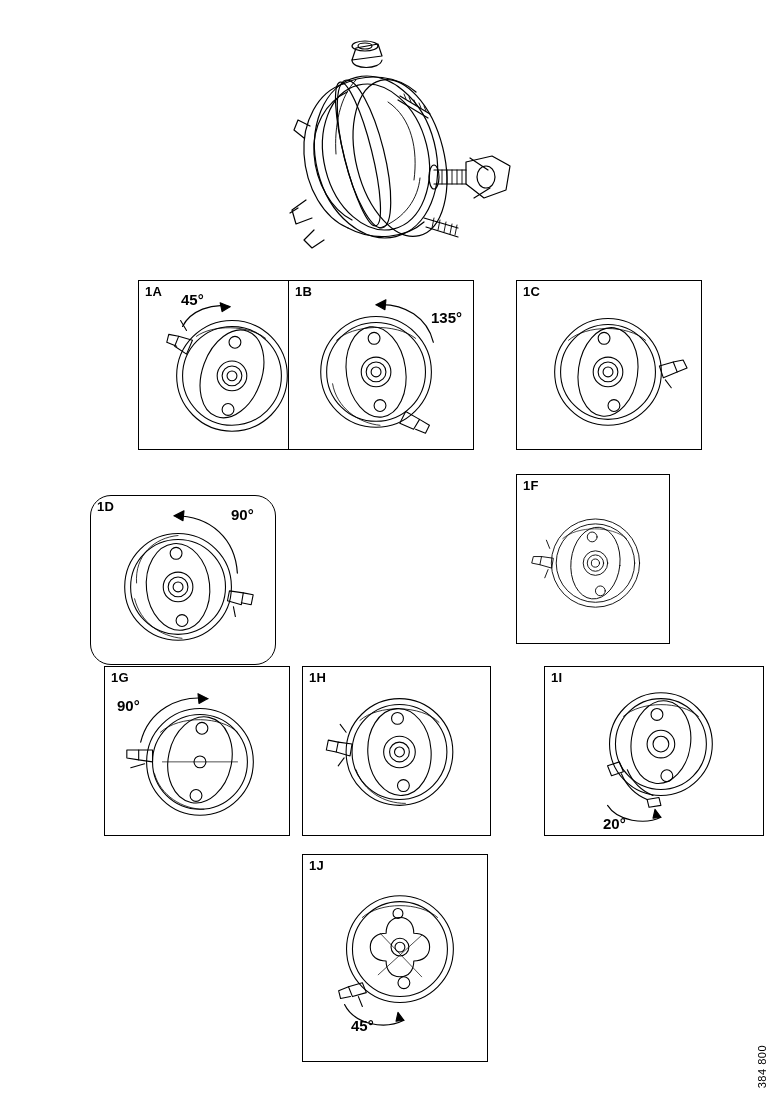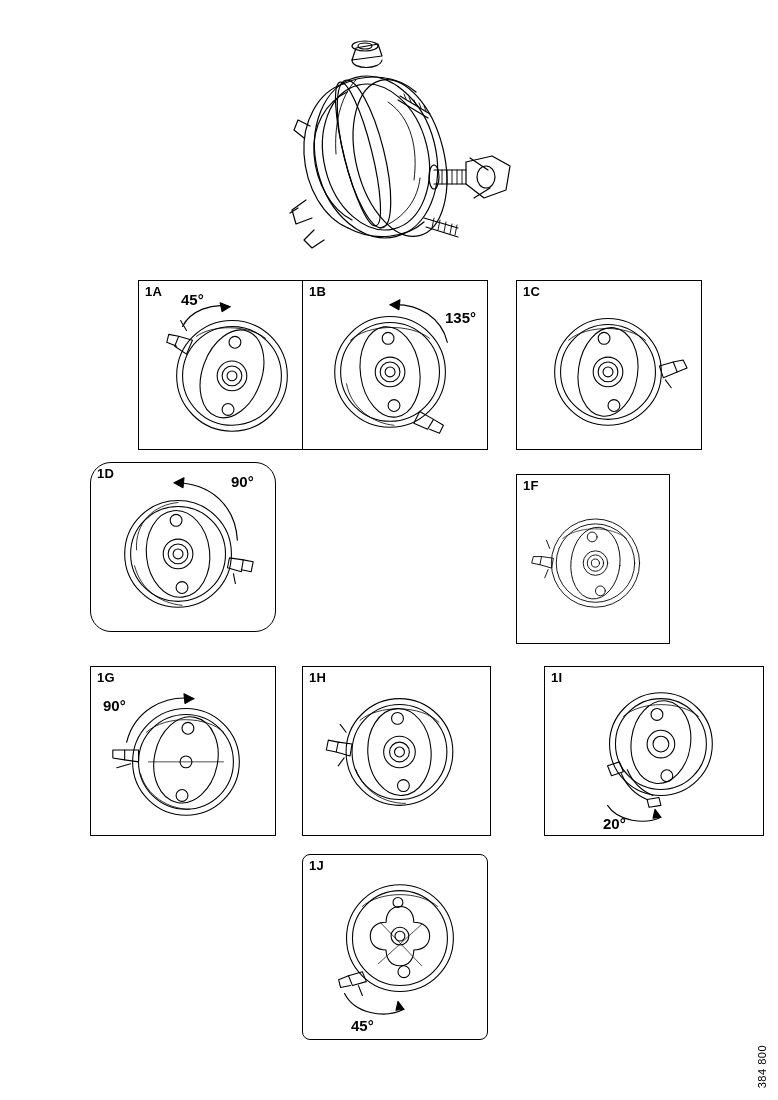--- a/index.html
+++ b/index.html
@@ -159,21 +159,21 @@
           <path d="M48 50 l-6 -10"></path>
 
           <path d="M44 46 C52 30 74 22 92 26" stroke-width="1.2"></path>
           <path d="M92 26 l-10 -4 l2 9 z" fill="#000"></path>
         </g>
       </svg>
     </div>
     <div class="angle" style="left:42px; top:10px;">45°</div>
   </div>
 
-  <div class="panel" style="left:302px; top:280px; width:186px; height:170px;">
+  <div class="panel" style="left:288px; top:280px; width:186px; height:170px;">
     <div class="pid">1B</div>
     <div class="svgwrap">
       <svg viewBox="0 0 186 170">
         <g fill="none" stroke="#000" stroke-width="1.1" stroke-linejoin="round" stroke-linecap="round">
           <circle cx="88" cy="92" r="56"></circle>
           <circle cx="88" cy="92" r="50"></circle>
           <ellipse cx="88" cy="92" rx="30" ry="46" transform="rotate(-8 88 92)"></ellipse>
           <circle cx="88" cy="92" r="15"></circle>
           <circle cx="88" cy="92" r="10"></circle>
           <circle cx="88" cy="92" r="5"></circle>
@@ -209,21 +209,21 @@
           <path d="M52 60 C70 44 112 44 130 60" stroke-width="0.8"></path>
 
           <path d="M144 86 l14 -4 l4 10 l-14 6 z"></path>
           <path d="M158 82 l10 -2 l4 8 l-10 4"></path>
           <path d="M150 100 l6 8"></path>
         </g>
       </svg>
     </div>
   </div>
 
-  <div class="panel" style="left:90px; top:462px; width:186px; height:170px;border-radius:21px;">
+  <div class="panel" style="left:90px; top:495px; width:186px; height:170px;border-radius:21px;">
     <div class="pid">1D</div>
     <div class="svgwrap">
       <svg viewBox="0 0 186 170">
         <g fill="none" stroke="#000" stroke-width="1.1" stroke-linejoin="round" stroke-linecap="round">
           <circle cx="88" cy="92" r="54"></circle>
           <circle cx="88" cy="92" r="48"></circle>
           <ellipse cx="88" cy="92" rx="32" ry="44" transform="rotate(-6 88 92)"></ellipse>
           <circle cx="88" cy="92" r="15"></circle>
           <circle cx="88" cy="92" r="10"></circle>
           <circle cx="88" cy="92" r="5"></circle>
@@ -262,21 +262,21 @@
 
           <path d="M44 84 l-14 -2 l-2 10 l14 4 z"></path>
           <path d="M30 82 l-10 0 l-2 8 l10 2"></path>
           <path d="M38 98 l-4 10"></path>
           <path d="M40 72 l-4 -10"></path>
         </g>
       </svg>
     </div>
   </div>
 
-  <div class="panel" style="left:90px; top:666px; width:186px; height:170px;">
+  <div class="panel" style="left:104px; top:666px; width:186px; height:170px;">
     <div class="pid">1G</div>
     <div class="svgwrap">
       <svg viewBox="0 0 186 170">
         <g fill="none" stroke="#000" stroke-width="1.1" stroke-linejoin="round" stroke-linecap="round">
           <circle cx="96" cy="96" r="54"></circle>
           <circle cx="96" cy="96" r="48"></circle>
           <ellipse cx="96" cy="94" rx="32" ry="44" transform="rotate(12 96 94)"></ellipse>
           <circle cx="96" cy="96" r="6"></circle>
           <circle cx="98" cy="62" r="6"></circle>
           <circle cx="92" cy="130" r="6"></circle>
@@ -341,21 +341,21 @@
           <path d="M86 134 l12 -2 l2 8 l-12 2 z"></path>
 
           <path d="M46 140 C56 156 84 160 100 152" stroke-width="1.1"></path>
           <path d="M100 152 l-6 -8 l-2 9 z" fill="#000"></path>
         </g>
       </svg>
     </div>
     <div class="angle" style="left:58px; top:148px;">20°</div>
   </div>
 
-  <div class="panel" style="left:302px; top:854px; width:186px; height:186px;border-radius:8px;">
+  <div class="panel" style="left:302px; top:854px; width:186px; height:208px;">
     <div class="pid">1J</div>
     <div class="svgwrap">
       <svg viewBox="0 0 186 186">
         <g fill="none" stroke="#000" stroke-width="1.1" stroke-linejoin="round" stroke-linecap="round">
           <circle cx="98" cy="84" r="54"></circle>
           <circle cx="98" cy="84" r="48"></circle>
 
           <path d="M98 44 C108 44 112 52 112 60 C120 60 128 64 128 74
                    C128 84 120 88 112 88 C112 96 108 104 98 104
                    C88 104 84 96 84 88 C76 88 68 84 68 74

